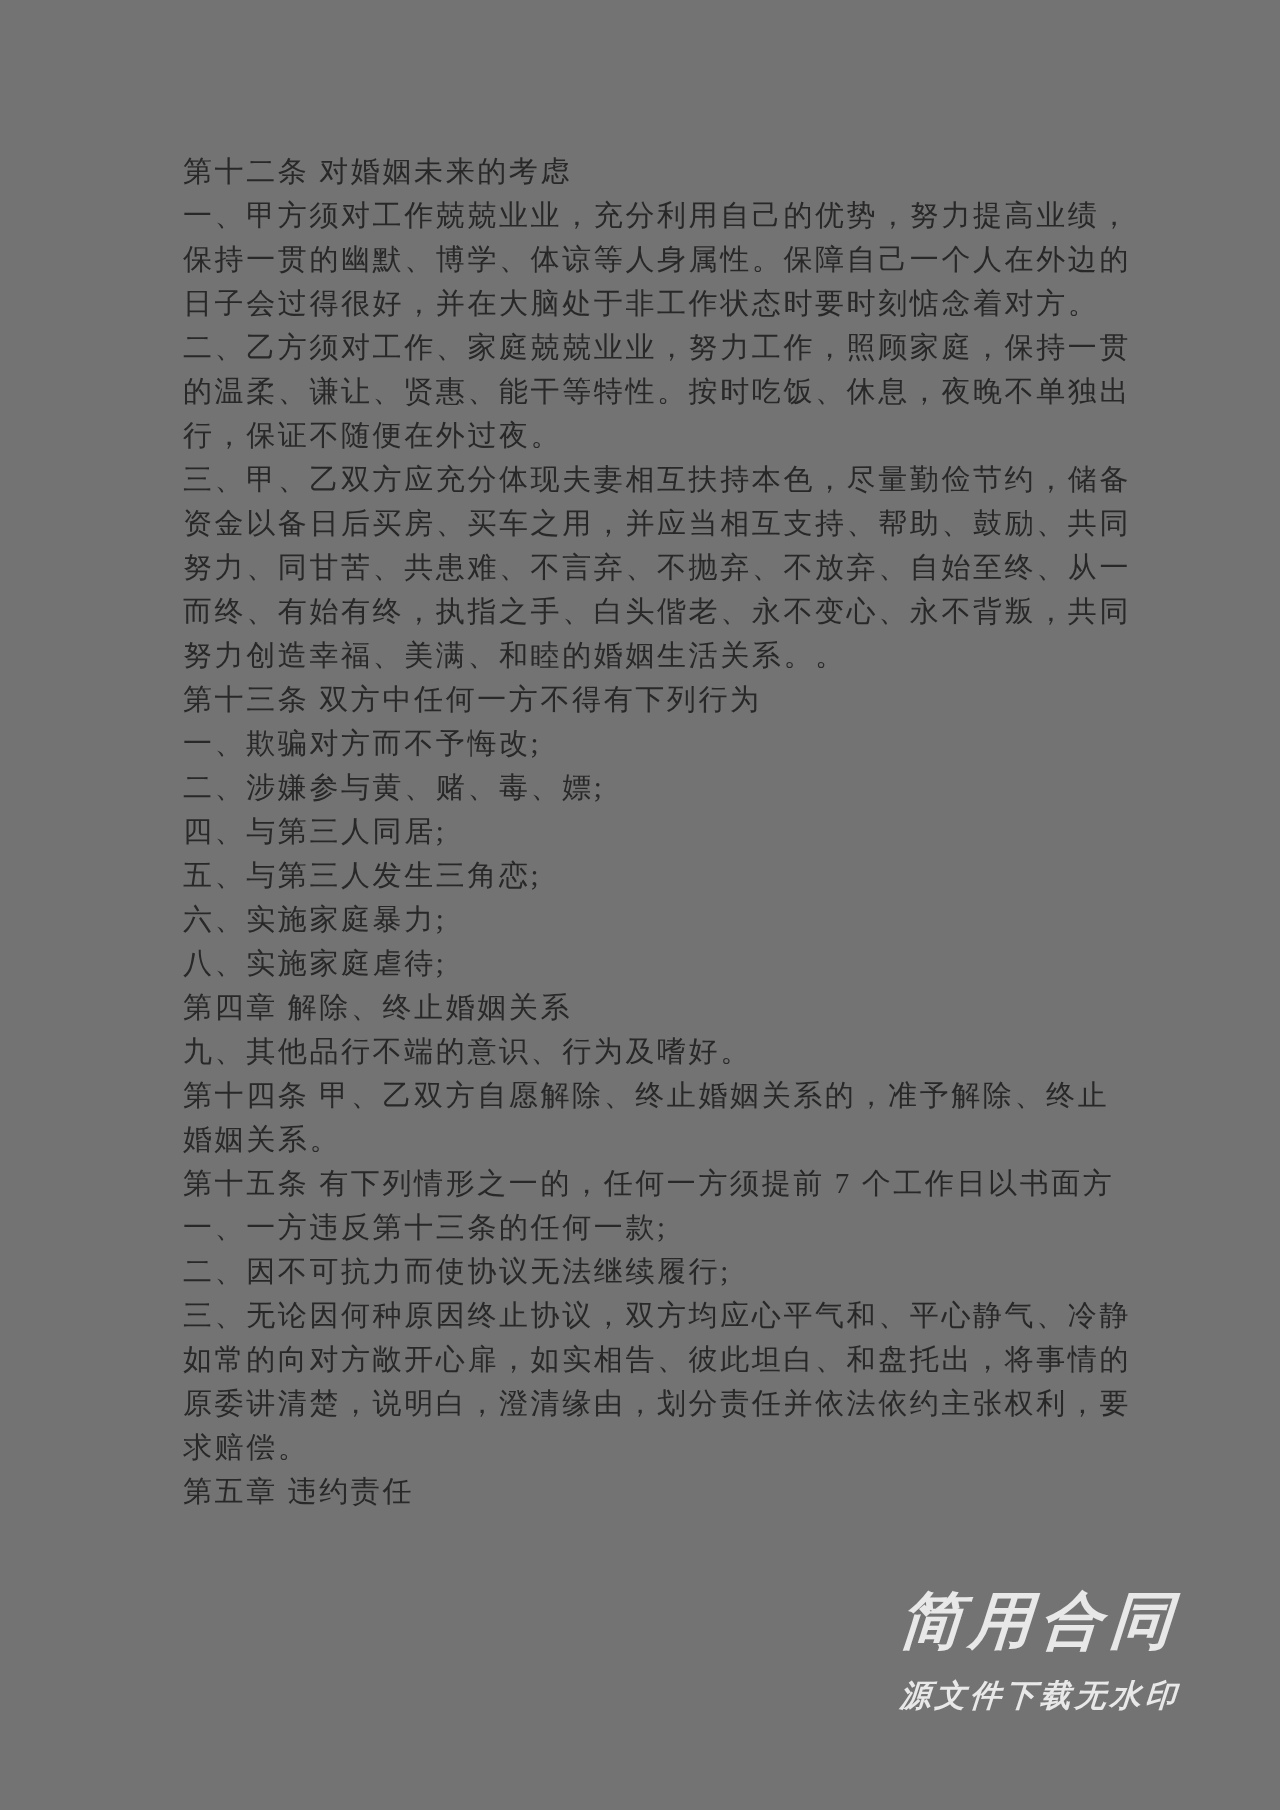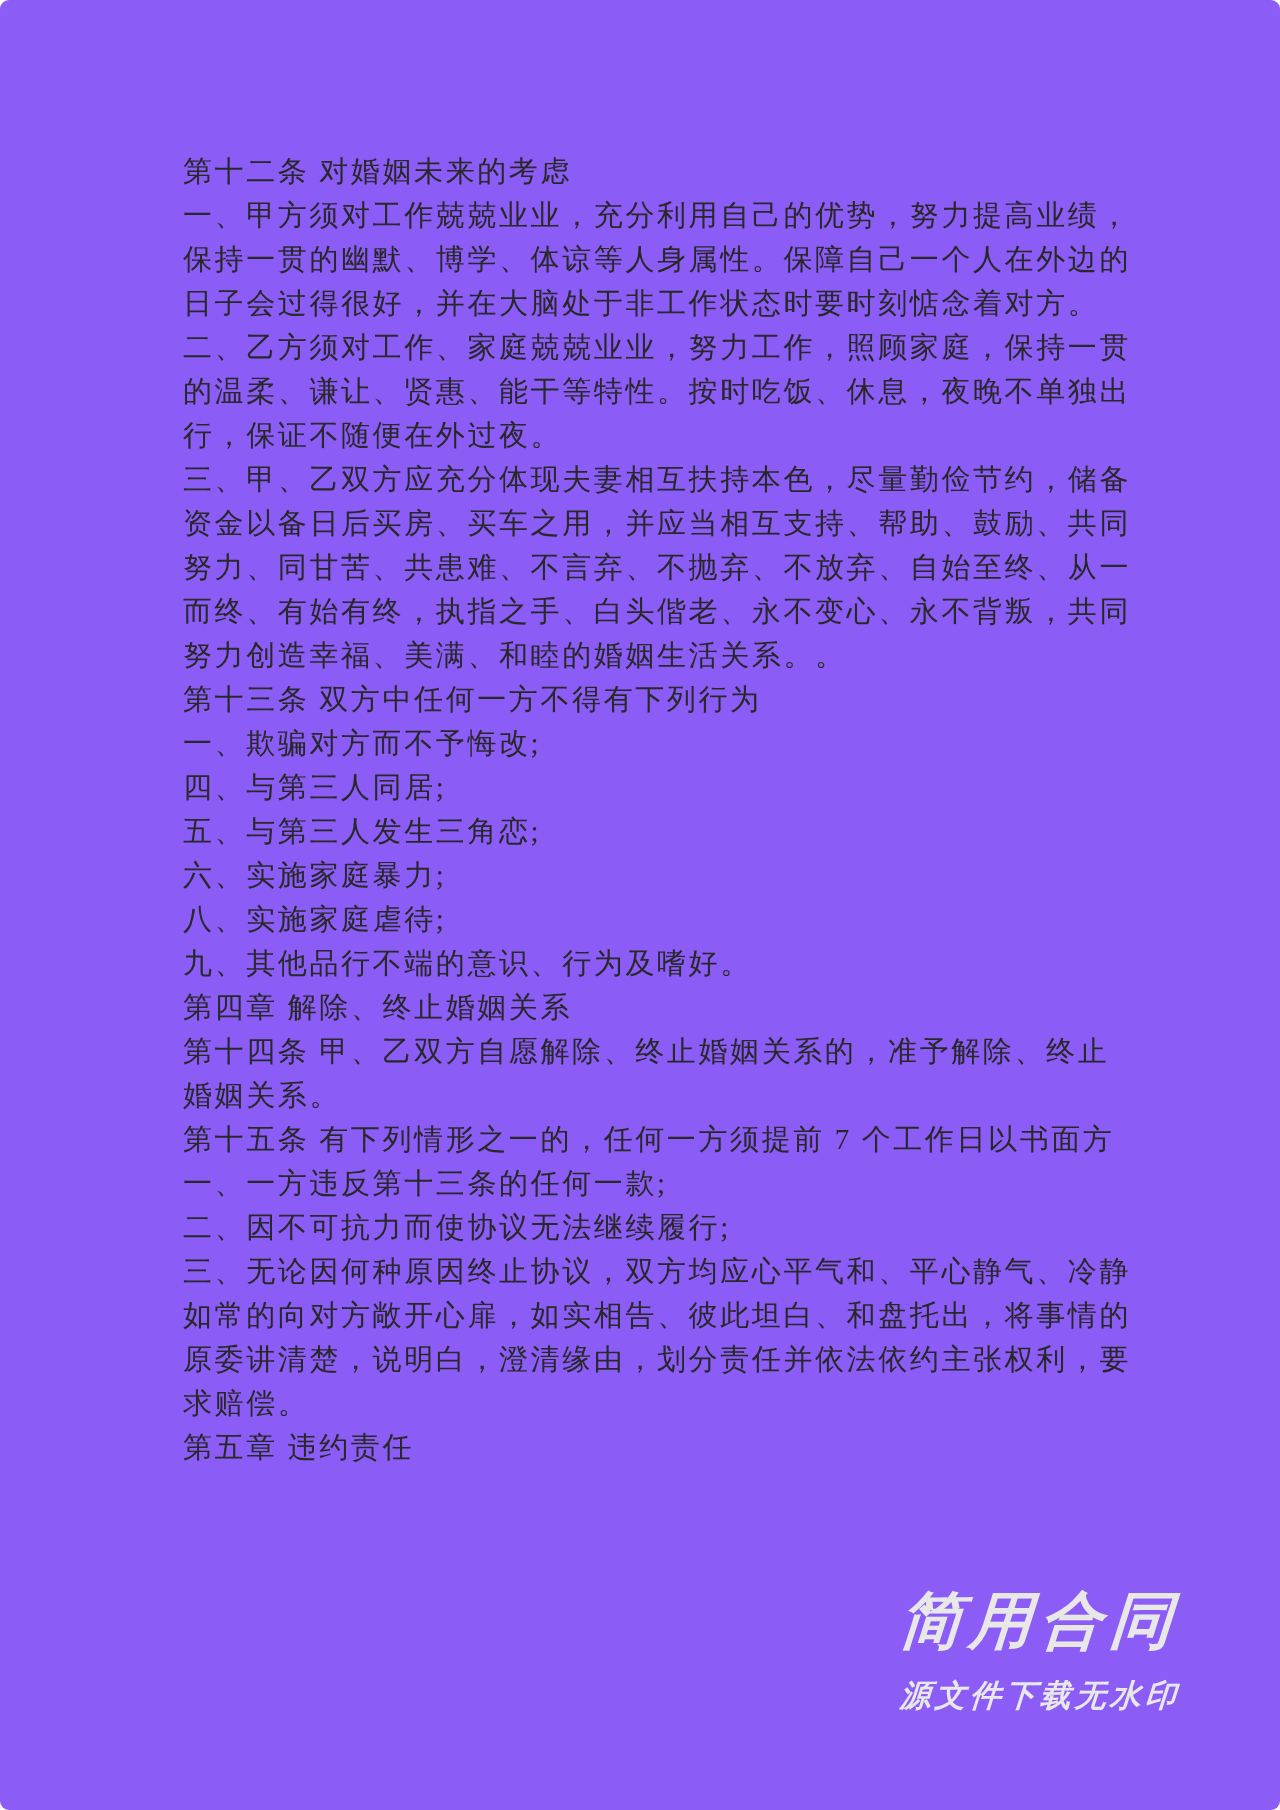--- a/index.html
+++ b/index.html
@@ -7,22 +7,21 @@
     width: 1280px;
     height: 1810px;
     background: #ffffff;
     position: relative;
     overflow: hidden;
     font-family: "Liberation Serif", serif;
   }
   .page {
     position: absolute;
     inset: 0;
-    background: #8b5cf6;
-    border-radius: 9px;
+    background: #737373;
   }
   .content {
     position: absolute;
     left: 183px;
     top: 149px;
     width: 965px;
     color: #282828;
     font-size: 29px;
     line-height: 44px;
     letter-spacing: 2.6px;
@@ -69,26 +68,27 @@
     <div class="line">二、乙方须对工作、家庭兢兢业业，努力工作，照顾家庭，保持一贯</div>
     <div class="line">的温柔、谦让、贤惠、能干等特性。按时吃饭、休息，夜晚不单独出</div>
     <div class="line">行，保证不随便在外过夜。</div>
     <div class="line">三、甲、乙双方应充分体现夫妻相互扶持本色，尽量勤俭节约，储备</div>
     <div class="line">资金以备日后买房、买车之用，并应当相互支持、帮助、鼓励、共同</div>
     <div class="line">努力、同甘苦、共患难、不言弃、不抛弃、不放弃、自始至终、从一</div>
     <div class="line">而终、有始有终，执指之手、白头偕老、永不变心、永不背叛，共同</div>
     <div class="line">努力创造幸福、美满、和睦的婚姻生活关系。。</div>
     <div class="line">第十三条 双方中任何一方不得有下列行为</div>
     <div class="line">一、欺骗对方而不予悔改;</div>
+    <div class="line">二、涉嫌参与黄、赌、毒、嫖;</div>
     <div class="line">四、与第三人同居;</div>
     <div class="line">五、与第三人发生三角恋;</div>
     <div class="line">六、实施家庭暴力;</div>
     <div class="line">八、实施家庭虐待;</div>
+    <div class="line">第四章 解除、终止婚姻关系</div>
     <div class="line">九、其他品行不端的意识、行为及嗜好。</div>
-    <div class="line">第四章 解除、终止婚姻关系</div>
     <div class="line">第十四条 甲、乙双方自愿解除、终止婚姻关系的，准予解除、终止</div>
     <div class="line">婚姻关系。</div>
     <div class="line">第十五条 有下列情形之一的，任何一方须提前 7 个工作日以书面方</div>
     <div class="line">一、一方违反第十三条的任何一款;</div>
     <div class="line">二、因不可抗力而使协议无法继续履行;</div>
     <div class="line">三、无论因何种原因终止协议，双方均应心平气和、平心静气、冷静</div>
     <div class="line">如常的向对方敞开心扉，如实相告、彼此坦白、和盘托出，将事情的</div>
     <div class="line">原委讲清楚，说明白，澄清缘由，划分责任并依法依约主张权利，要</div>
     <div class="line">求赔偿。</div>
     <div class="line">第五章 违约责任</div>

